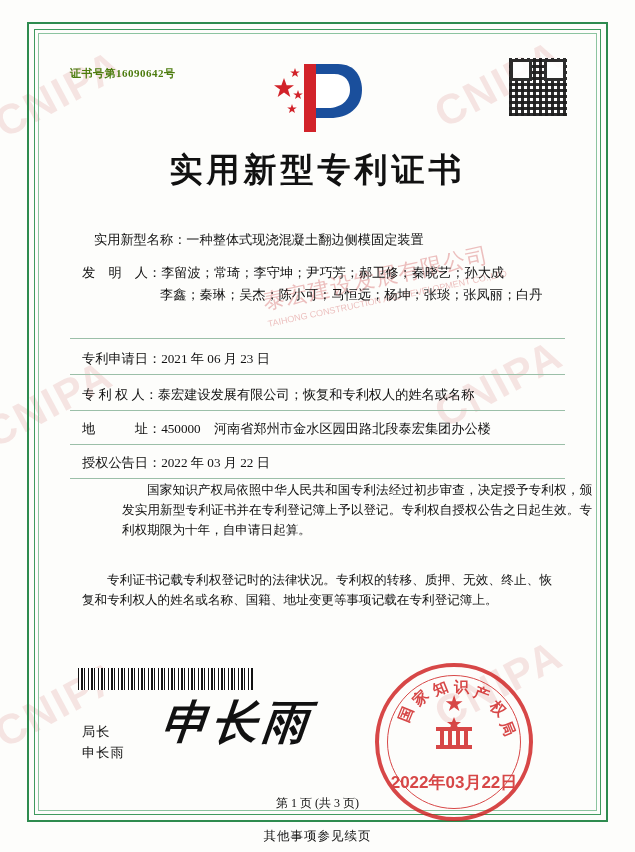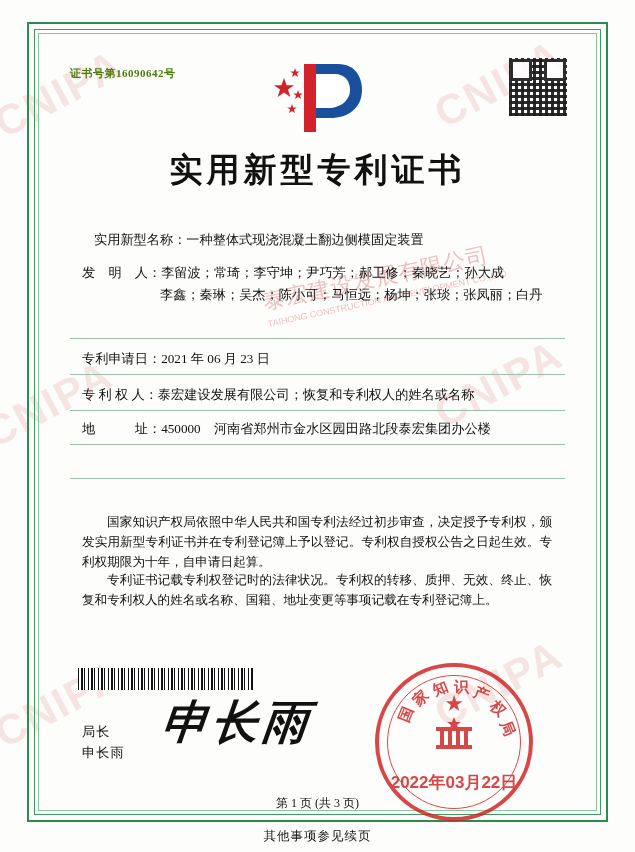--- a/index.html
+++ b/index.html
@@ -178,21 +178,21 @@
   .para {
     position: absolute;
     left: 82px;
     width: 470px;
     font-size: 12.6px;
     line-height: 20px;
     color: #111;
     text-align: justify;
     text-indent: 25px;
   }
-  .p1 { top: 512px; }
+  .p1 { top: 480px; margin-left: 40px; }
   .p2 { top: 570px; }
 
   
   .barcode {
     position: absolute;
     left: 78px; top: 668px;
     width: 175px; height: 22px;
     background: repeating-linear-gradient(90deg,
       #111 0 1px, #fff 1px 3px, #111 3px 5px, #fff 5px 6px,
       #111 6px 7px, #fff 7px 10px);
@@ -358,20 +358,23 @@
   </div>
 
   <div class="hr hr-3"></div>
 
   <div class="field f-address">
     <span class="lbl">地　　　址：</span><span class="val">450000　河南省郑州市金水区园田路北段泰宏集团办公楼</span>
   </div>
 
   <div class="hr hr-4"></div>
 
+  <div class="field f-grantdate">
+    <span class="lbl">授权公告日：</span><span class="val">2022 年 03 月 22 日</span>
+  </div>
 
   <div class="hr hr-5"></div>
 
   <div class="para p1">国家知识产权局依照中华人民共和国专利法经过初步审查，决定授予专利权，颁发实用新型专利证书并在专利登记簿上予以登记。专利权自授权公告之日起生效。专利权期限为十年，自申请日起算。</div>
   <div class="para p2">专利证书记载专利权登记时的法律状况。专利权的转移、质押、无效、终止、恢复和专利权人的姓名或名称、国籍、地址变更等事项记载在专利登记簿上。</div>
 
   <div class="barcode"></div>
 
   <div class="sig-label sig-title">局长</div>
   <div class="sig-label sig-name">申长雨</div>

